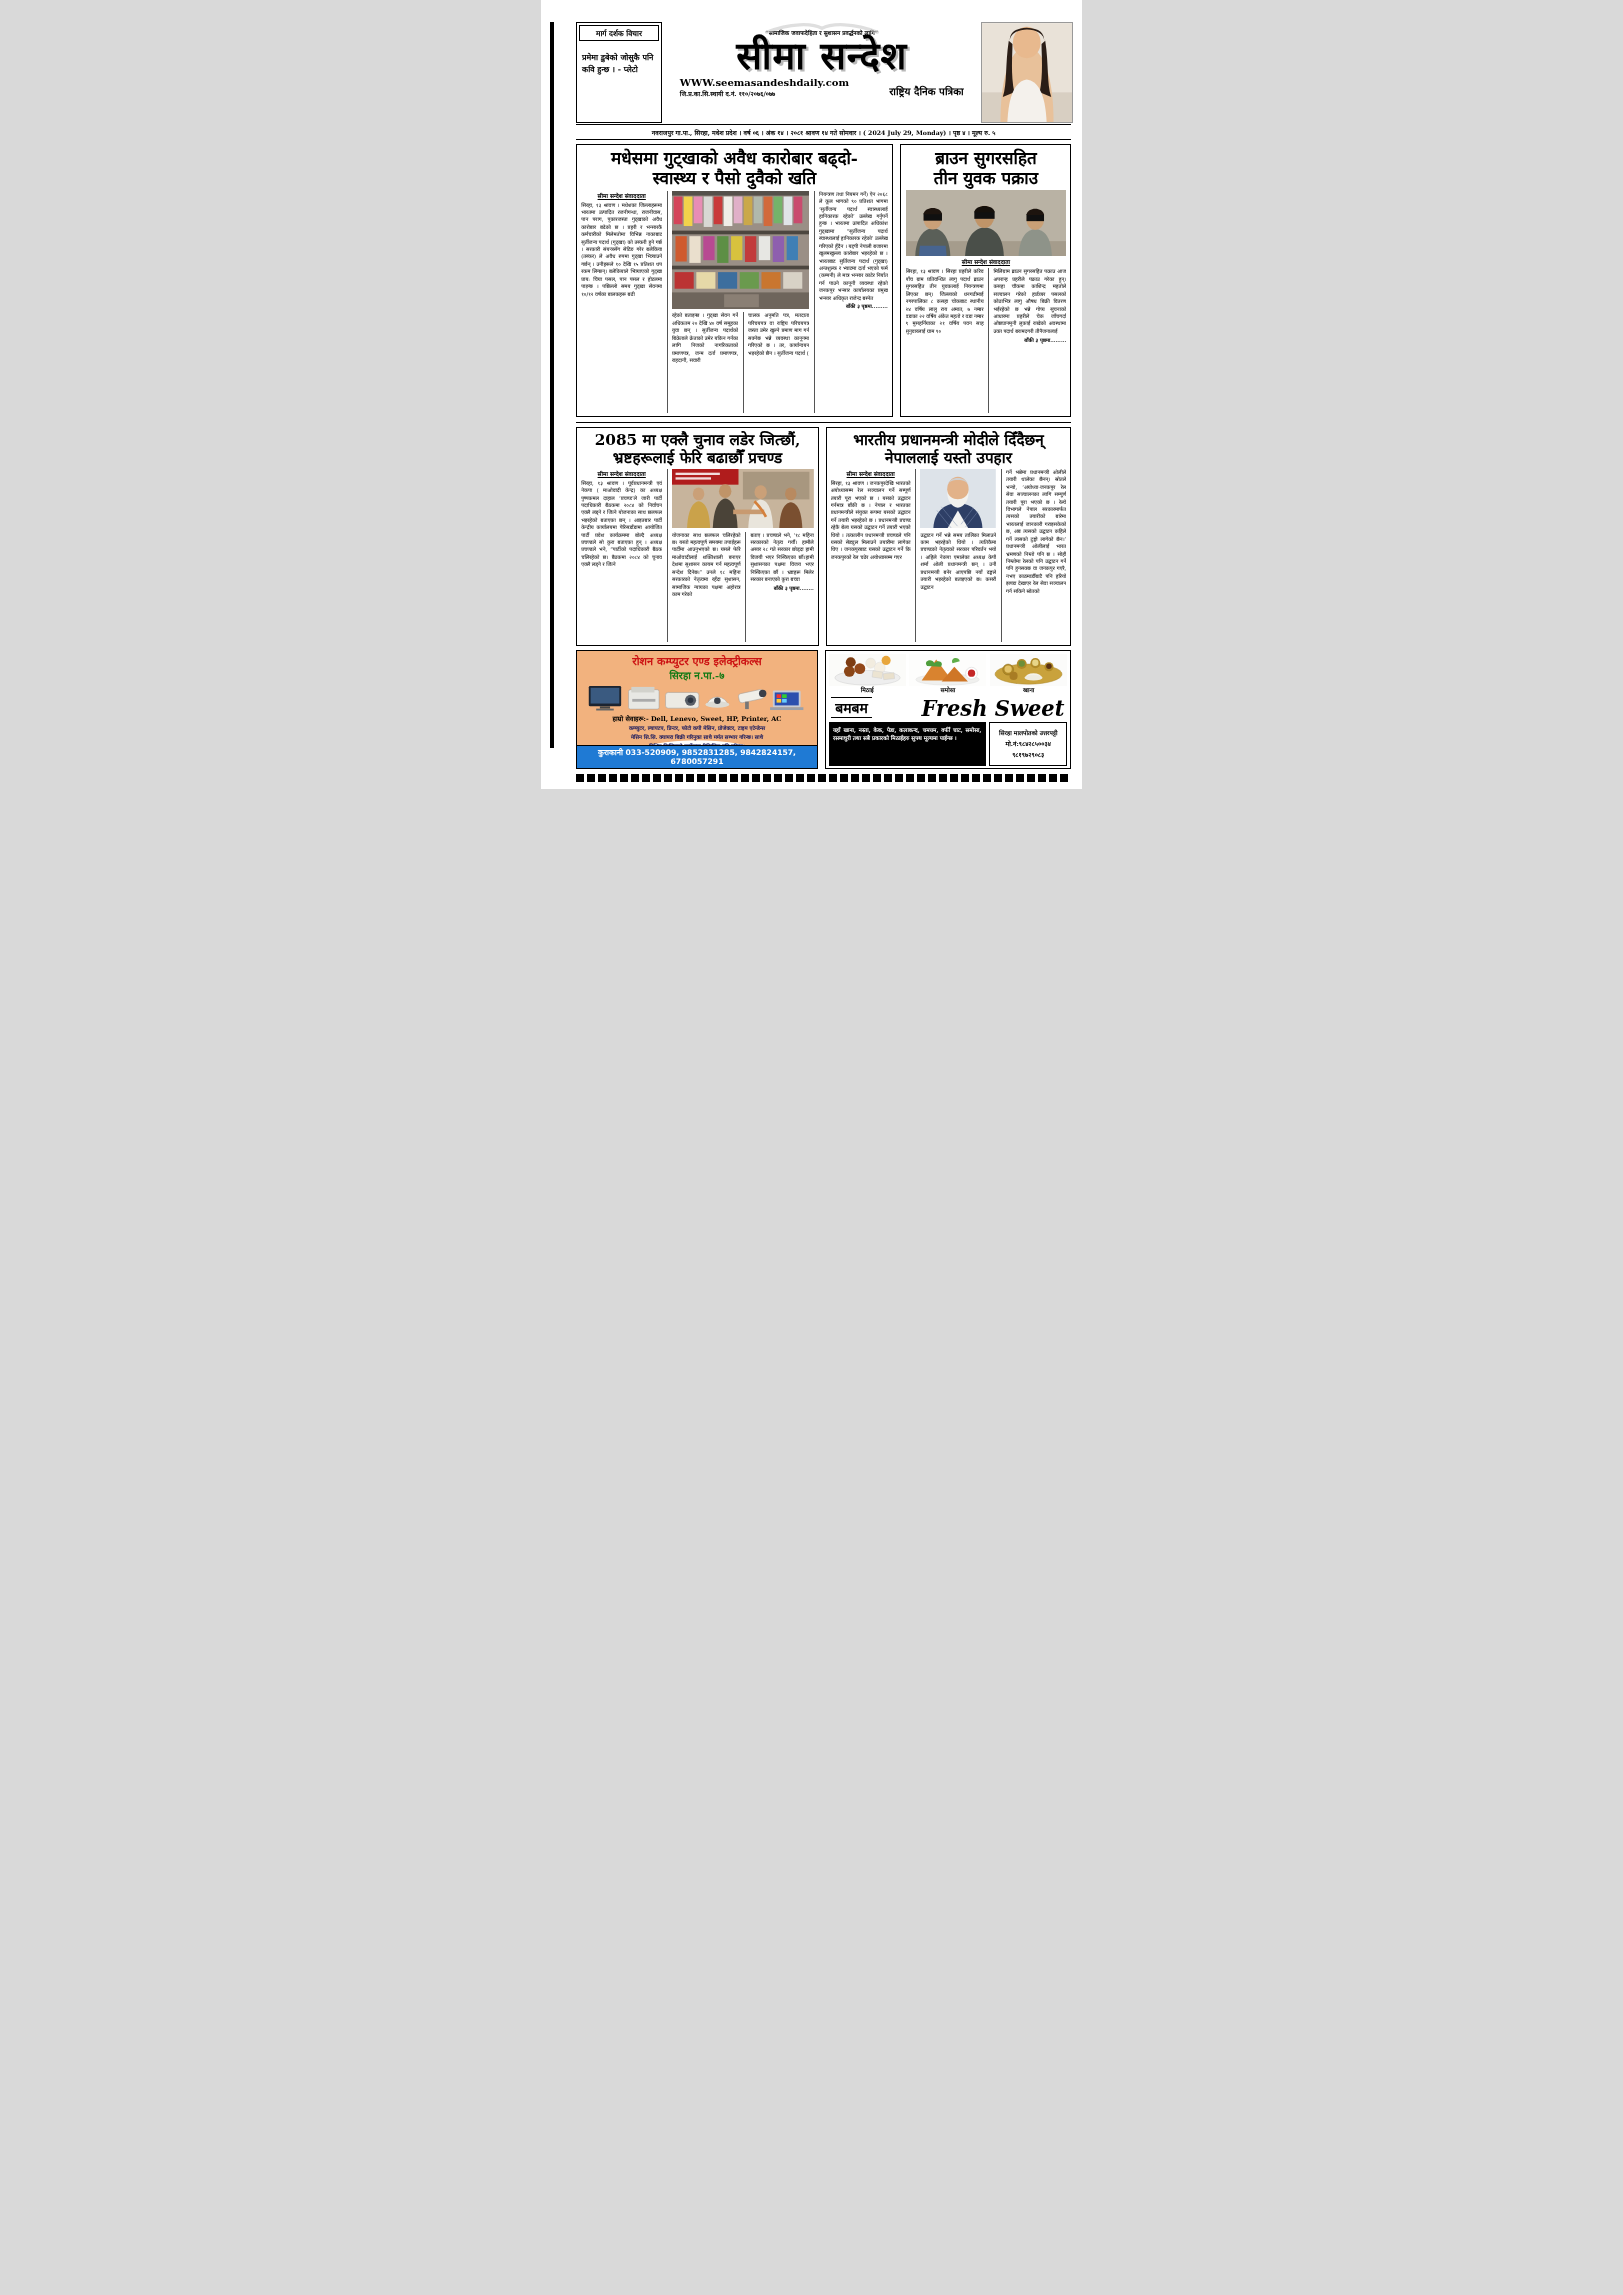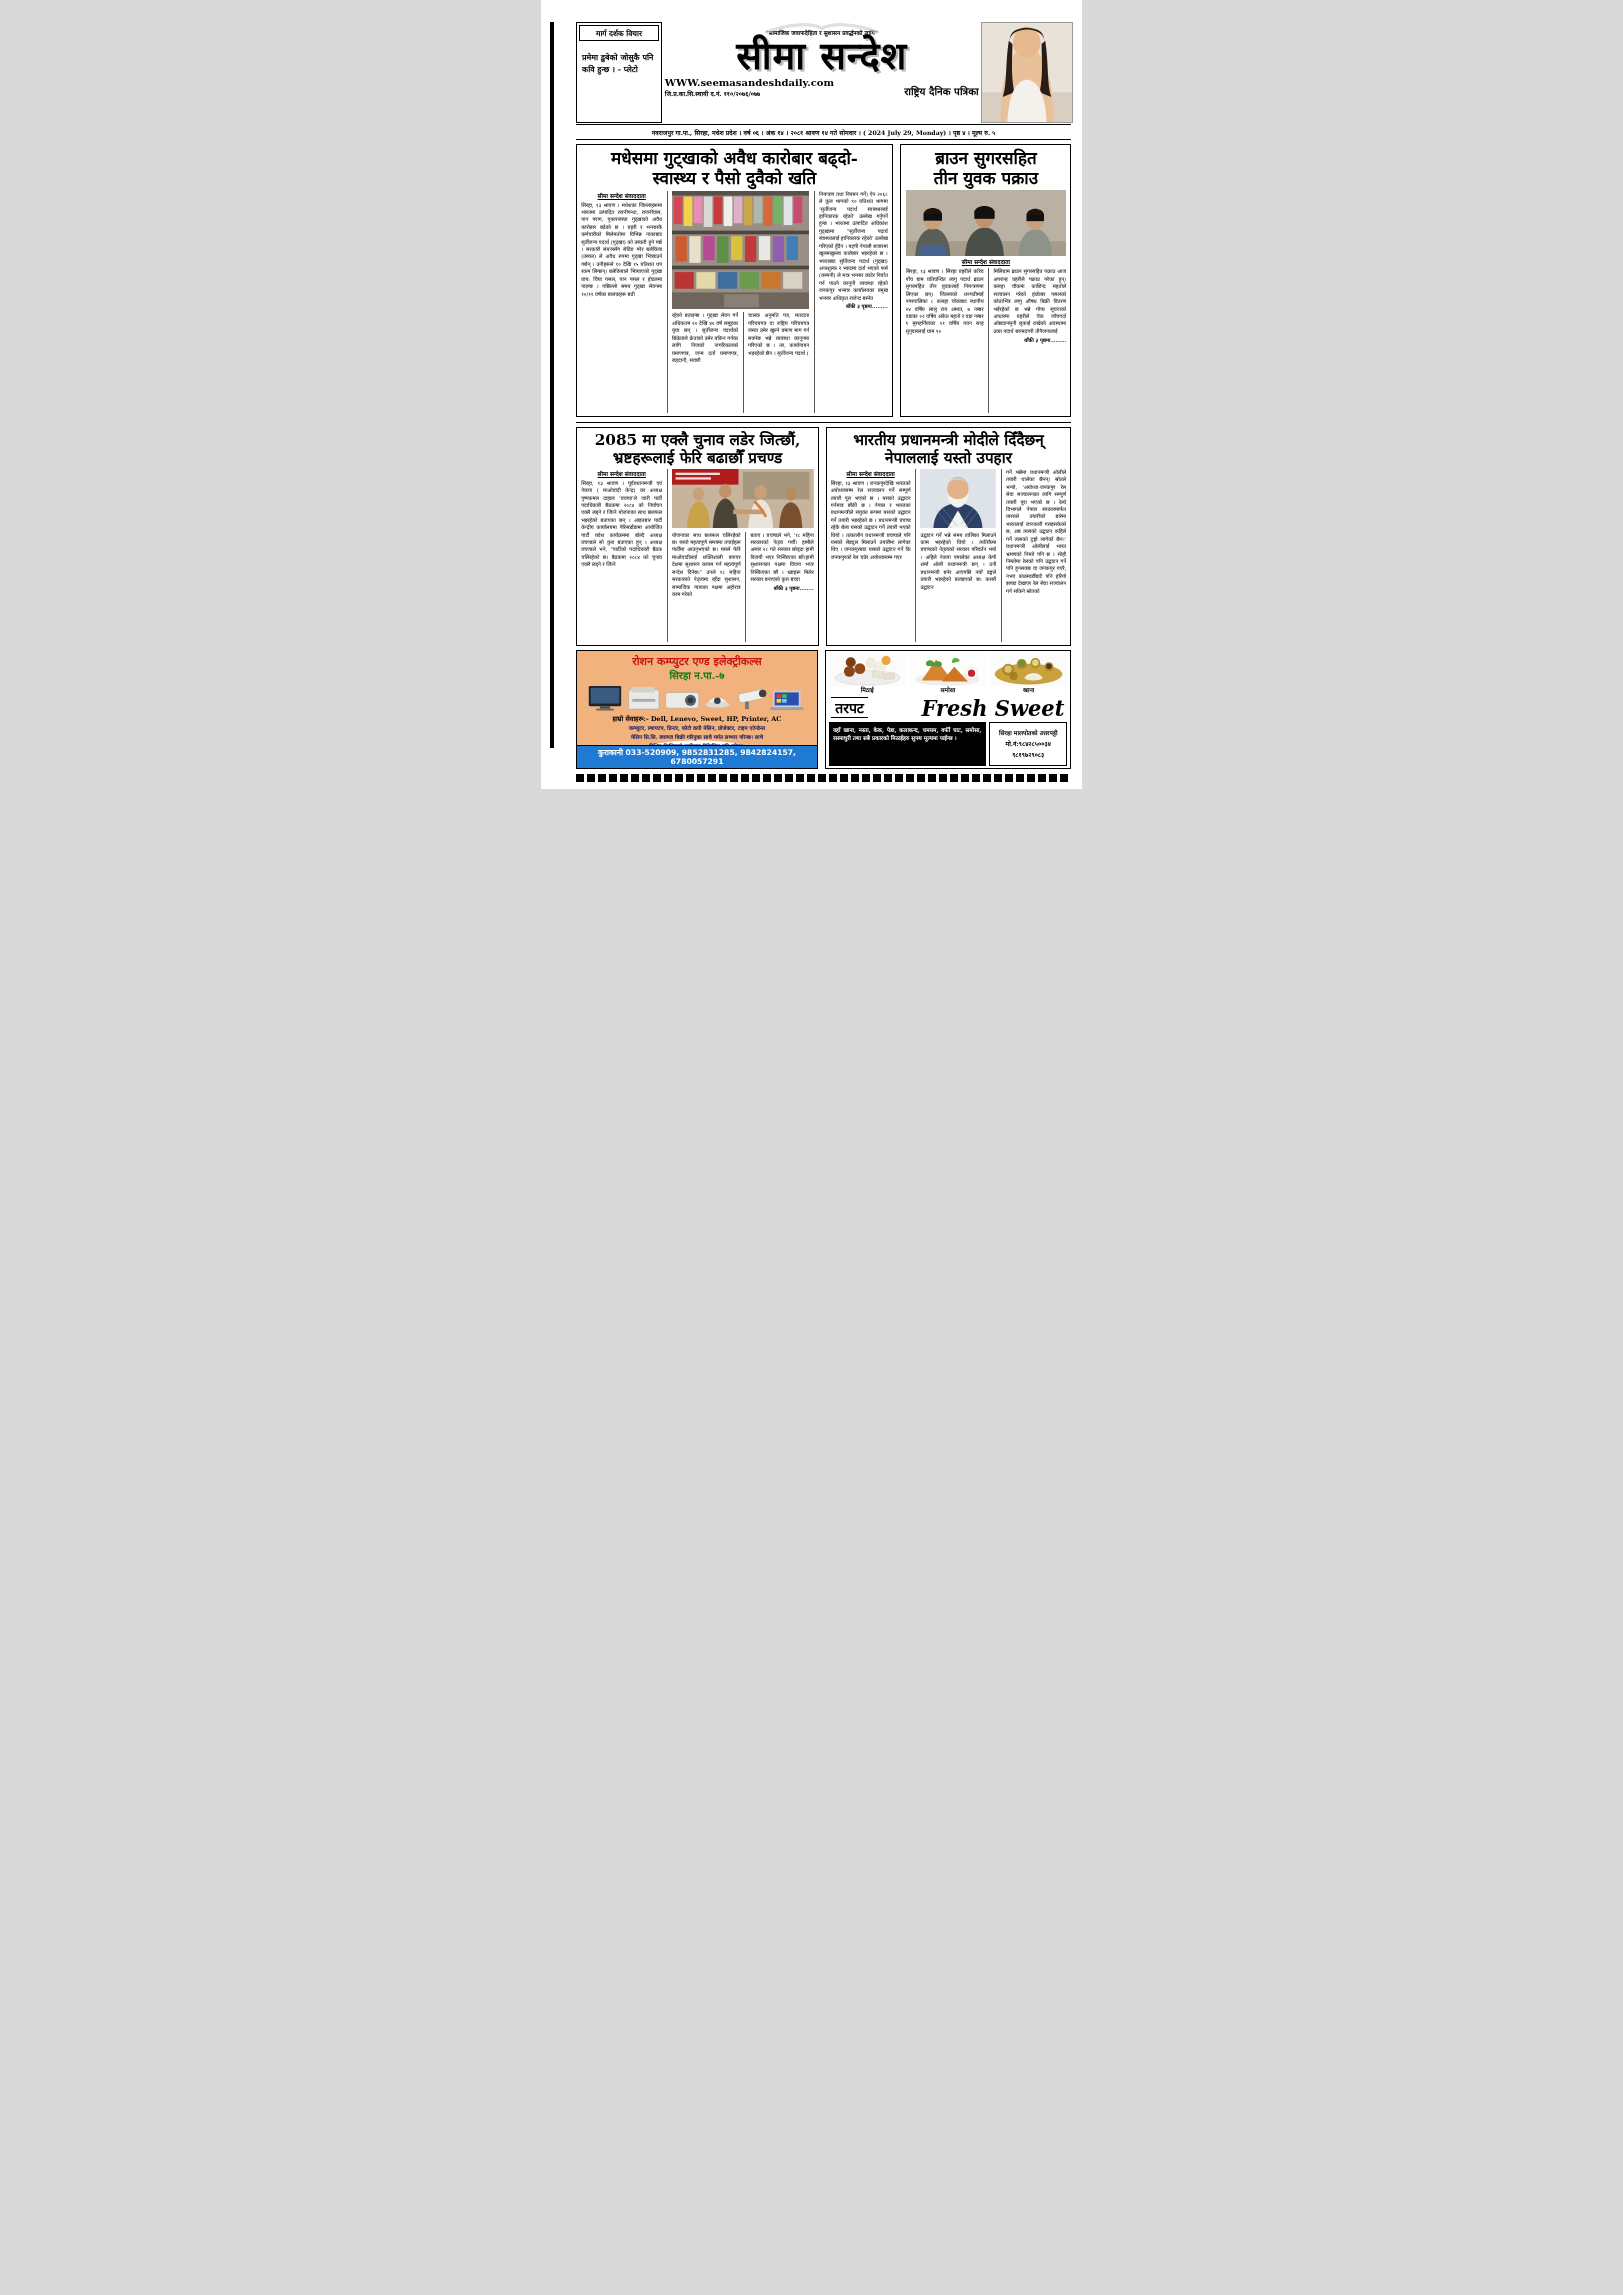--- a/index.html
+++ b/index.html
@@ -1,21 +1,21 @@
 <!DOCTYPE html>
 <html style="font-size:7.4px"><head>
 <meta charset="utf-8">
 <style>
   html,body{margin:0;padding:0;background:#d9d9d9;}
   .page{width:541px;min-height:765px;margin:0 auto;background:#fff;position:relative;
         font-family:"DejaVu Serif", serif;color:#000;box-sizing:border-box;
         padding:22px 10.6px 6.5px 35px;}
   .leftbar{position:absolute;left:9.3px;top:22px;width:4.2px;height:726px;background:#000;}
   
-  .header-row{display:grid;grid-template-columns:86px 1fr 90px;column-gap:0;height:99px;}
+  .header-row{display:grid;grid-template-columns:86px 1fr 90px;column-gap:15px;height:99px;}
   .guide-box{border:1.4px solid #000;padding:2.3px;display:flex;flex-direction:column;}
   .guide-title{border:0.9px solid #000;text-align:center;font-weight:bold;font-size:7.4px;padding:1.9px 0.9px;margin-bottom:4.6px;}
   .guide-quote{font-size:7.9px;font-weight:bold;line-height:1.55;padding:6.5px 2.8px 0 2.8px;}
   .masthead{position:relative;text-align:center;overflow:hidden;}
   .ornament{position:absolute;top:0;left:50%;transform:translateX(-50%);opacity:.55;}
   .m-tagline{font-size:5.8px;font-weight:bold;margin-top:6.5px;}
   .m-title{font-size:38px;font-weight:bold;line-height:1.02;letter-spacing:0.9px;
            text-shadow:2.3px 2.3px 0 #b9b9b9;margin-top:0px;}
   .m-bottom{display:flex;justify-content:space-between;align-items:flex-end;margin-top:1.9px;padding:0 2.8px;}
   .m-left{text-align:left;}
@@ -378,21 +378,21 @@
             <circle cx="130" cy="28" r="10" fill="#b08a28"></circle>
               <circle cx="130" cy="27" r="6" fill="#5a3214"></circle>
             <path d="M78,52 a18,10 0 0 1 36,0 Z" fill="#f4f2ea"></path>
               <ellipse cx="96" cy="52" rx="20" ry="6" fill="#efece0"></ellipse>
             <circle cx="52" cy="48" r="9" fill="#a87c24"></circle>
           </svg>
           <div class="food-label">खाना</div>
         </div>
       </div>
       <div class="brand-row">
-        <div class="brand-np">तरपट</div>
+        <div class="brand-np">बमबम</div>
         <div class="brand-en">Fresh Sweet</div>
       </div>
       <div class="adr-bottom">
         <div class="adr-desc">यहाँ खाना, नस्ता, केक, पेडा, कलाकन्द, चमचम, वर्फी चाट, समोसा, रसमाधुरी तथा सबै प्रकारको मिठाईहरु सुपथ मूल्यमा पाईन्छ ।</div>
         <div class="adr-info">
           <div class="adr-addr">सिरहा मालपोतको उत्तरपट्टी</div>
           <div class="adr-phone">मो.नं:९८४२८५००३४</div>
           <div class="adr-phone">९८१९७२९०८३</div>
         </div>
       </div>

